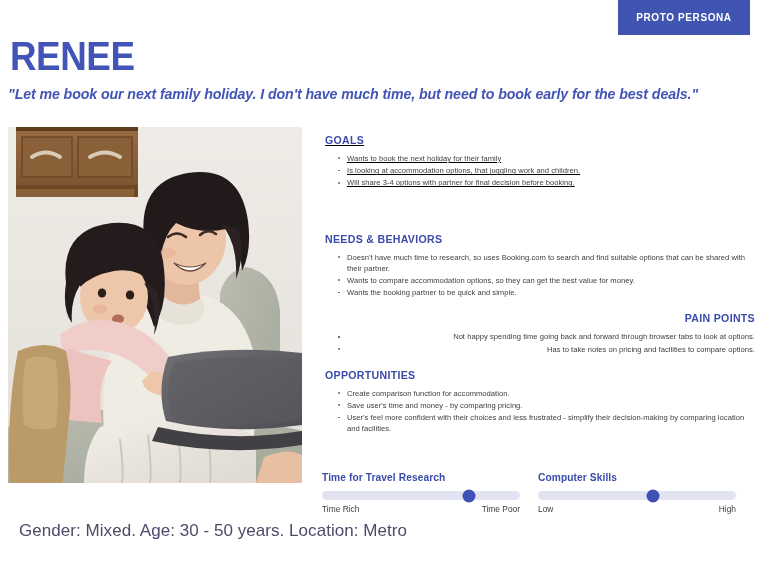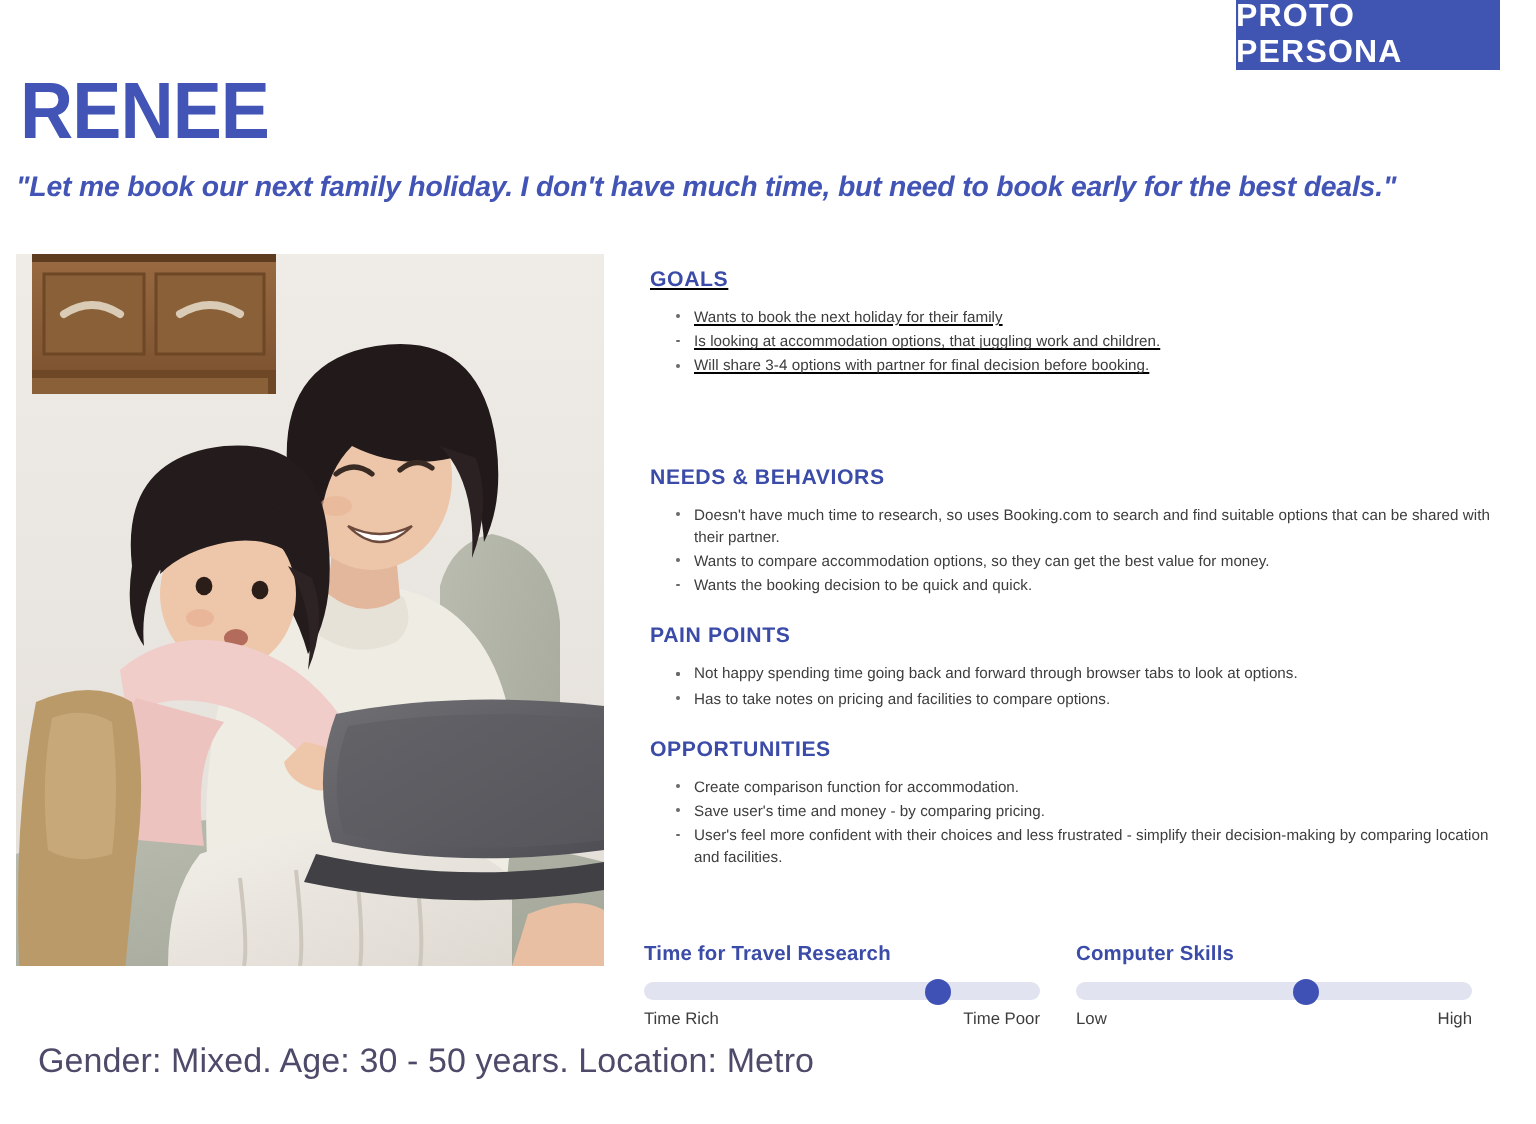--- a/index.html
+++ b/index.html
@@ -21,21 +21,21 @@
     position: absolute;
     left: 618px;
     top: 0;
     width: 132px;
     height: 35px;
     background: #4054b2;
     color: #ffffff;
     display: flex;
     align-items: center;
     justify-content: center;
-    font-size: 16px;
+    font-size: 10px;
     font-weight: 600;
     letter-spacing: 0.6px;
   }
 
   
   .persona-name {
     position: absolute;
     left: 10px;
     top: 34px;
     font-size: 40px;
@@ -117,21 +117,21 @@
     top: 4.3px;
     width: 1.9px;
     height: 1.9px;
     border-radius: 50%;
     background: #6a6a6a;
   }
 
   
   .sec-goals   { margin-bottom: 14px; text-decoration: underline; }
   .sec-needs   { margin-bottom: 14px; margin-top: 44px; }
-  .sec-pain    { margin-bottom: 14px; }
+  .sec-pain    { margin-bottom: 14px; text-align: right; }
   .sec-opp     { margin-bottom: 12px; }
 
   
   .sliders {
     position: absolute;
     left: 322px;
     top: 472px;
     width: 420px;
     display: flex;
     gap: 18px;
@@ -284,21 +284,21 @@
       <li class="bullet-item"><span class="dot"></span><span>Is looking at accommodation options, that juggling work and children.</span></li>
       <li class="bullet-item"><span class="dot"></span><span>Will share 3-4 options with partner for final decision before booking.</span></li>
     </ul>
   </div>
 
   <div class="section sec-needs">
     <div class="section-title">NEEDS &amp; BEHAVIORS</div>
     <ul class="bullet-list">
       <li class="bullet-item"><span class="dot"></span><span>Doesn't have much time to research, so uses Booking.com to search and find suitable options that can be shared with their partner.</span></li>
       <li class="bullet-item"><span class="dot"></span><span>Wants to compare accommodation options, so they can get the best value for money.</span></li>
-      <li class="bullet-item"><span class="dot"></span><span>Wants the booking decision to be quick and quick.</span></li>
+      <li class="bullet-item"><span class="dot"></span><span>Wants the booking partner to be quick and simple.</span></li>
     </ul>
   </div>
 
   <div class="section sec-pain">
     <div class="section-title">PAIN POINTS</div>
     <ul class="bullet-list">
       <li class="bullet-item"><span class="dot"></span></li>
       <li class="bullet-item"><span class="dot"></span><span>Not happy spending time going back and forward through browser tabs to look at options.</span></li>
       <li class="bullet-item"><span class="dot"></span><span>Has to take notes on pricing and facilities to compare options.</span></li>
     </ul>

